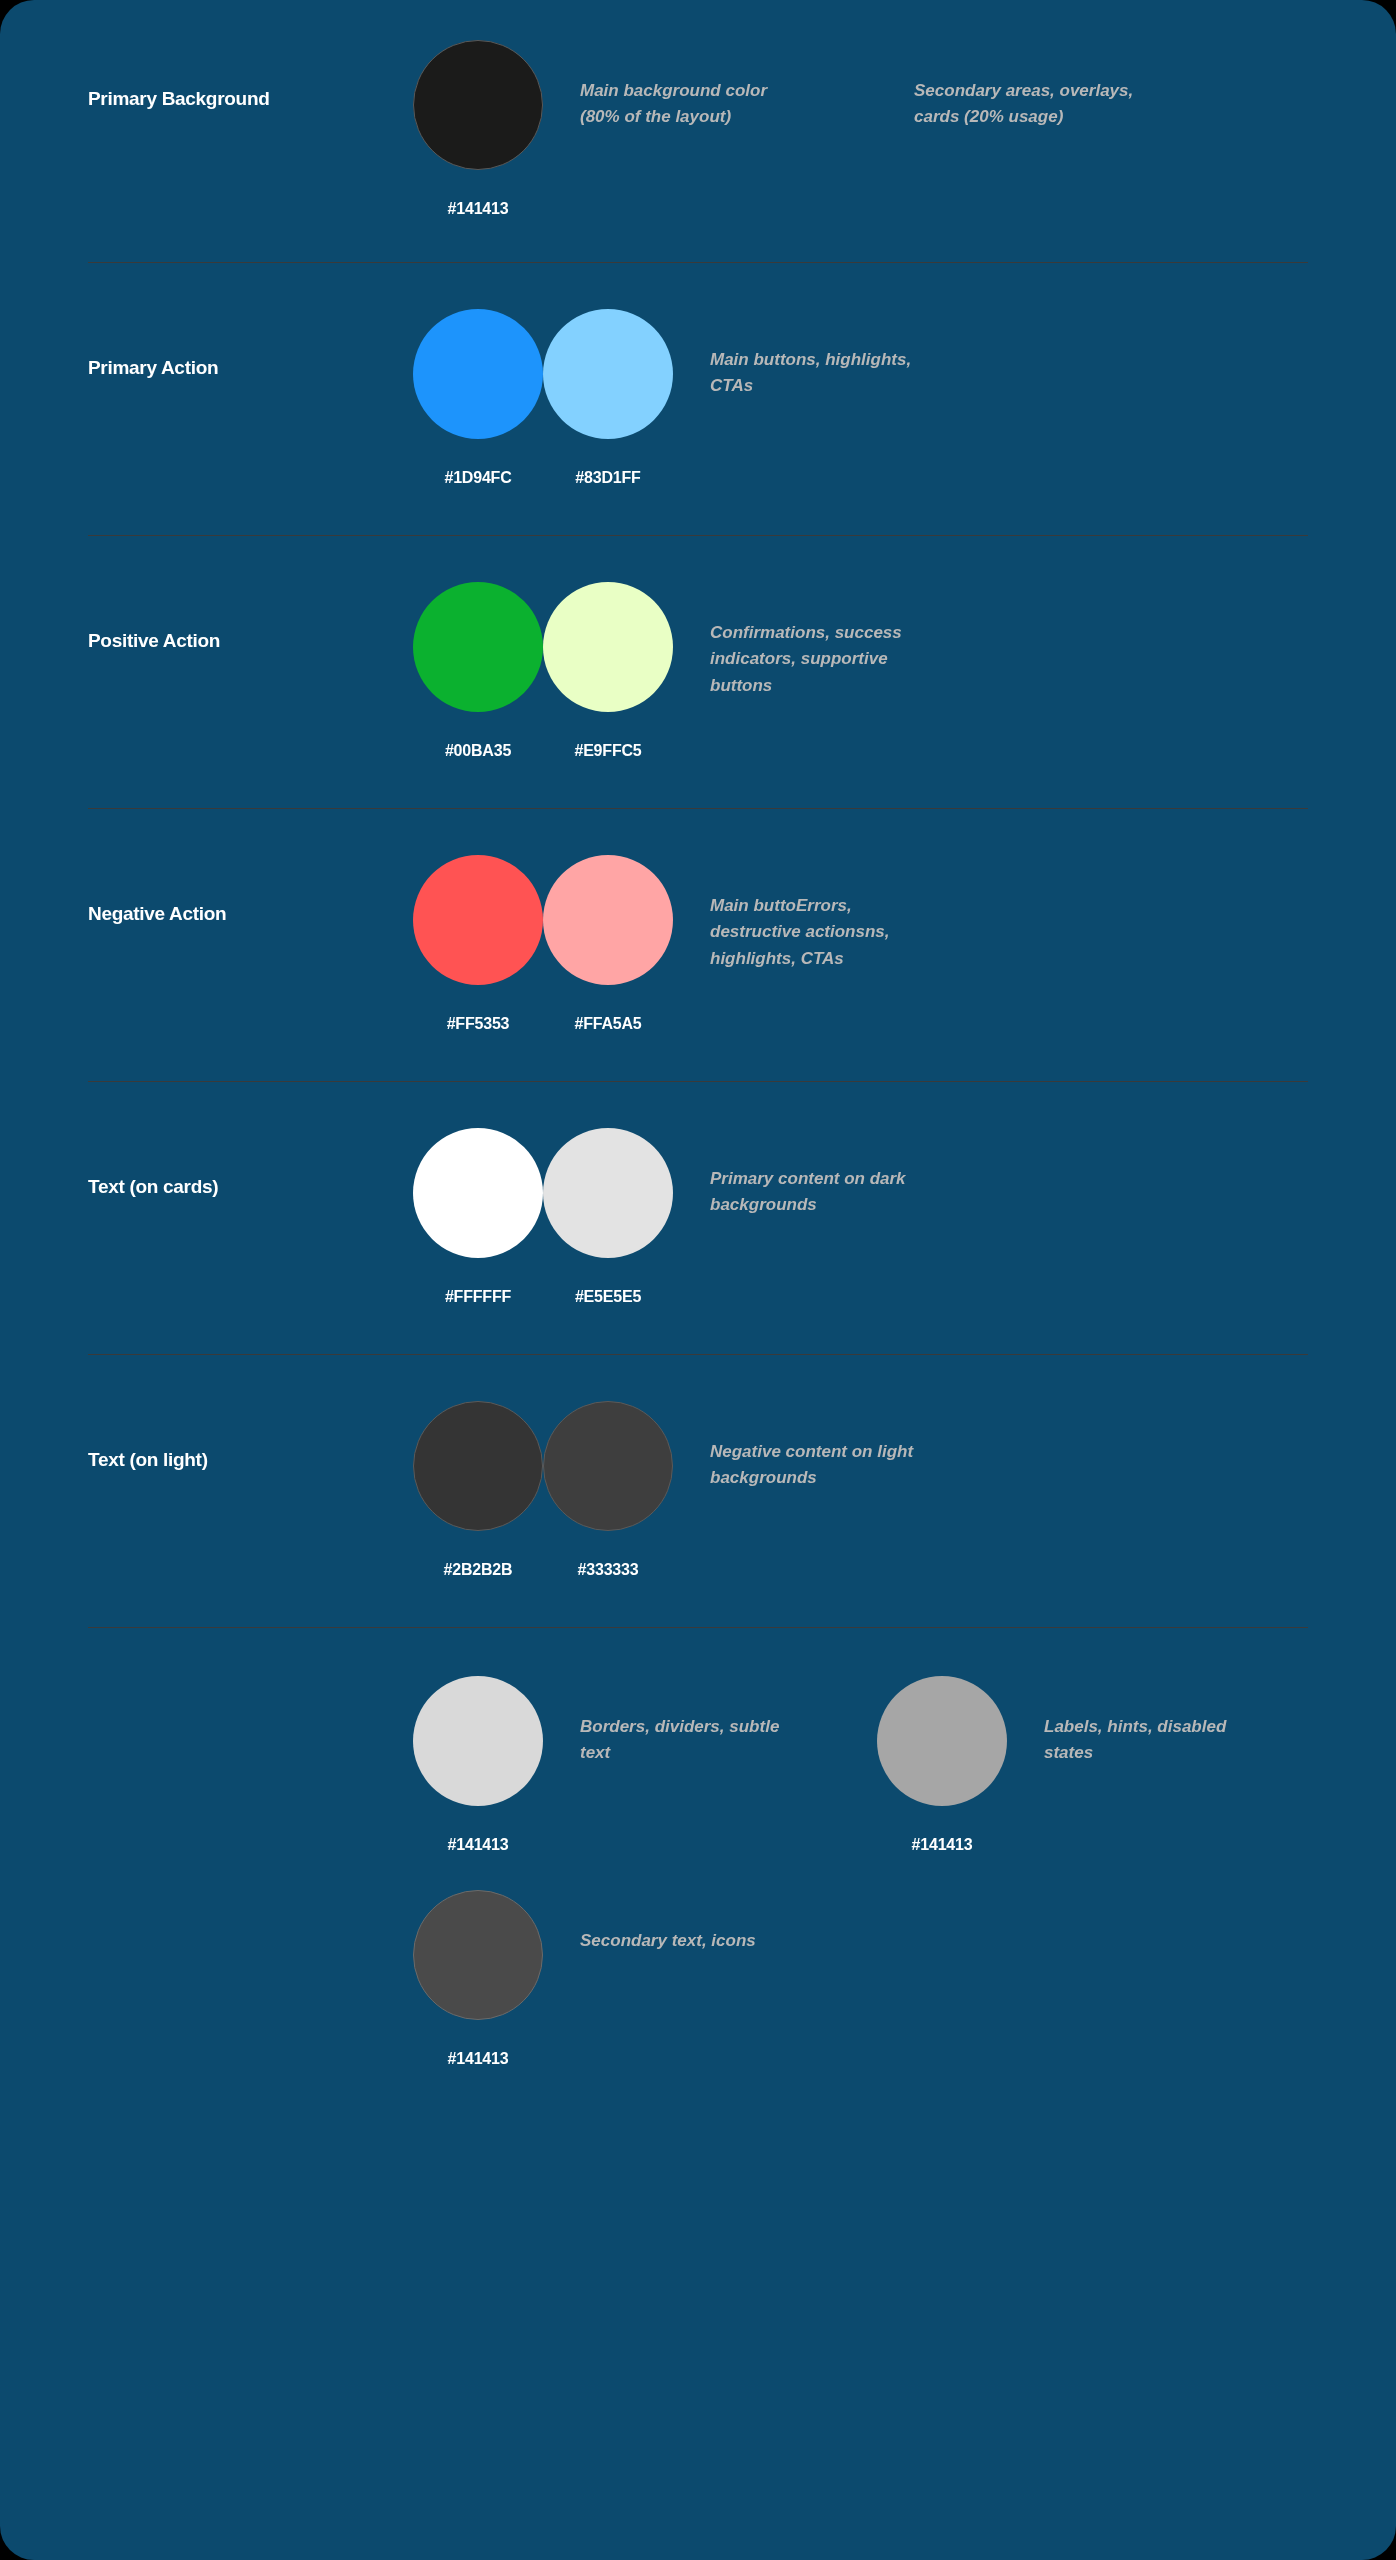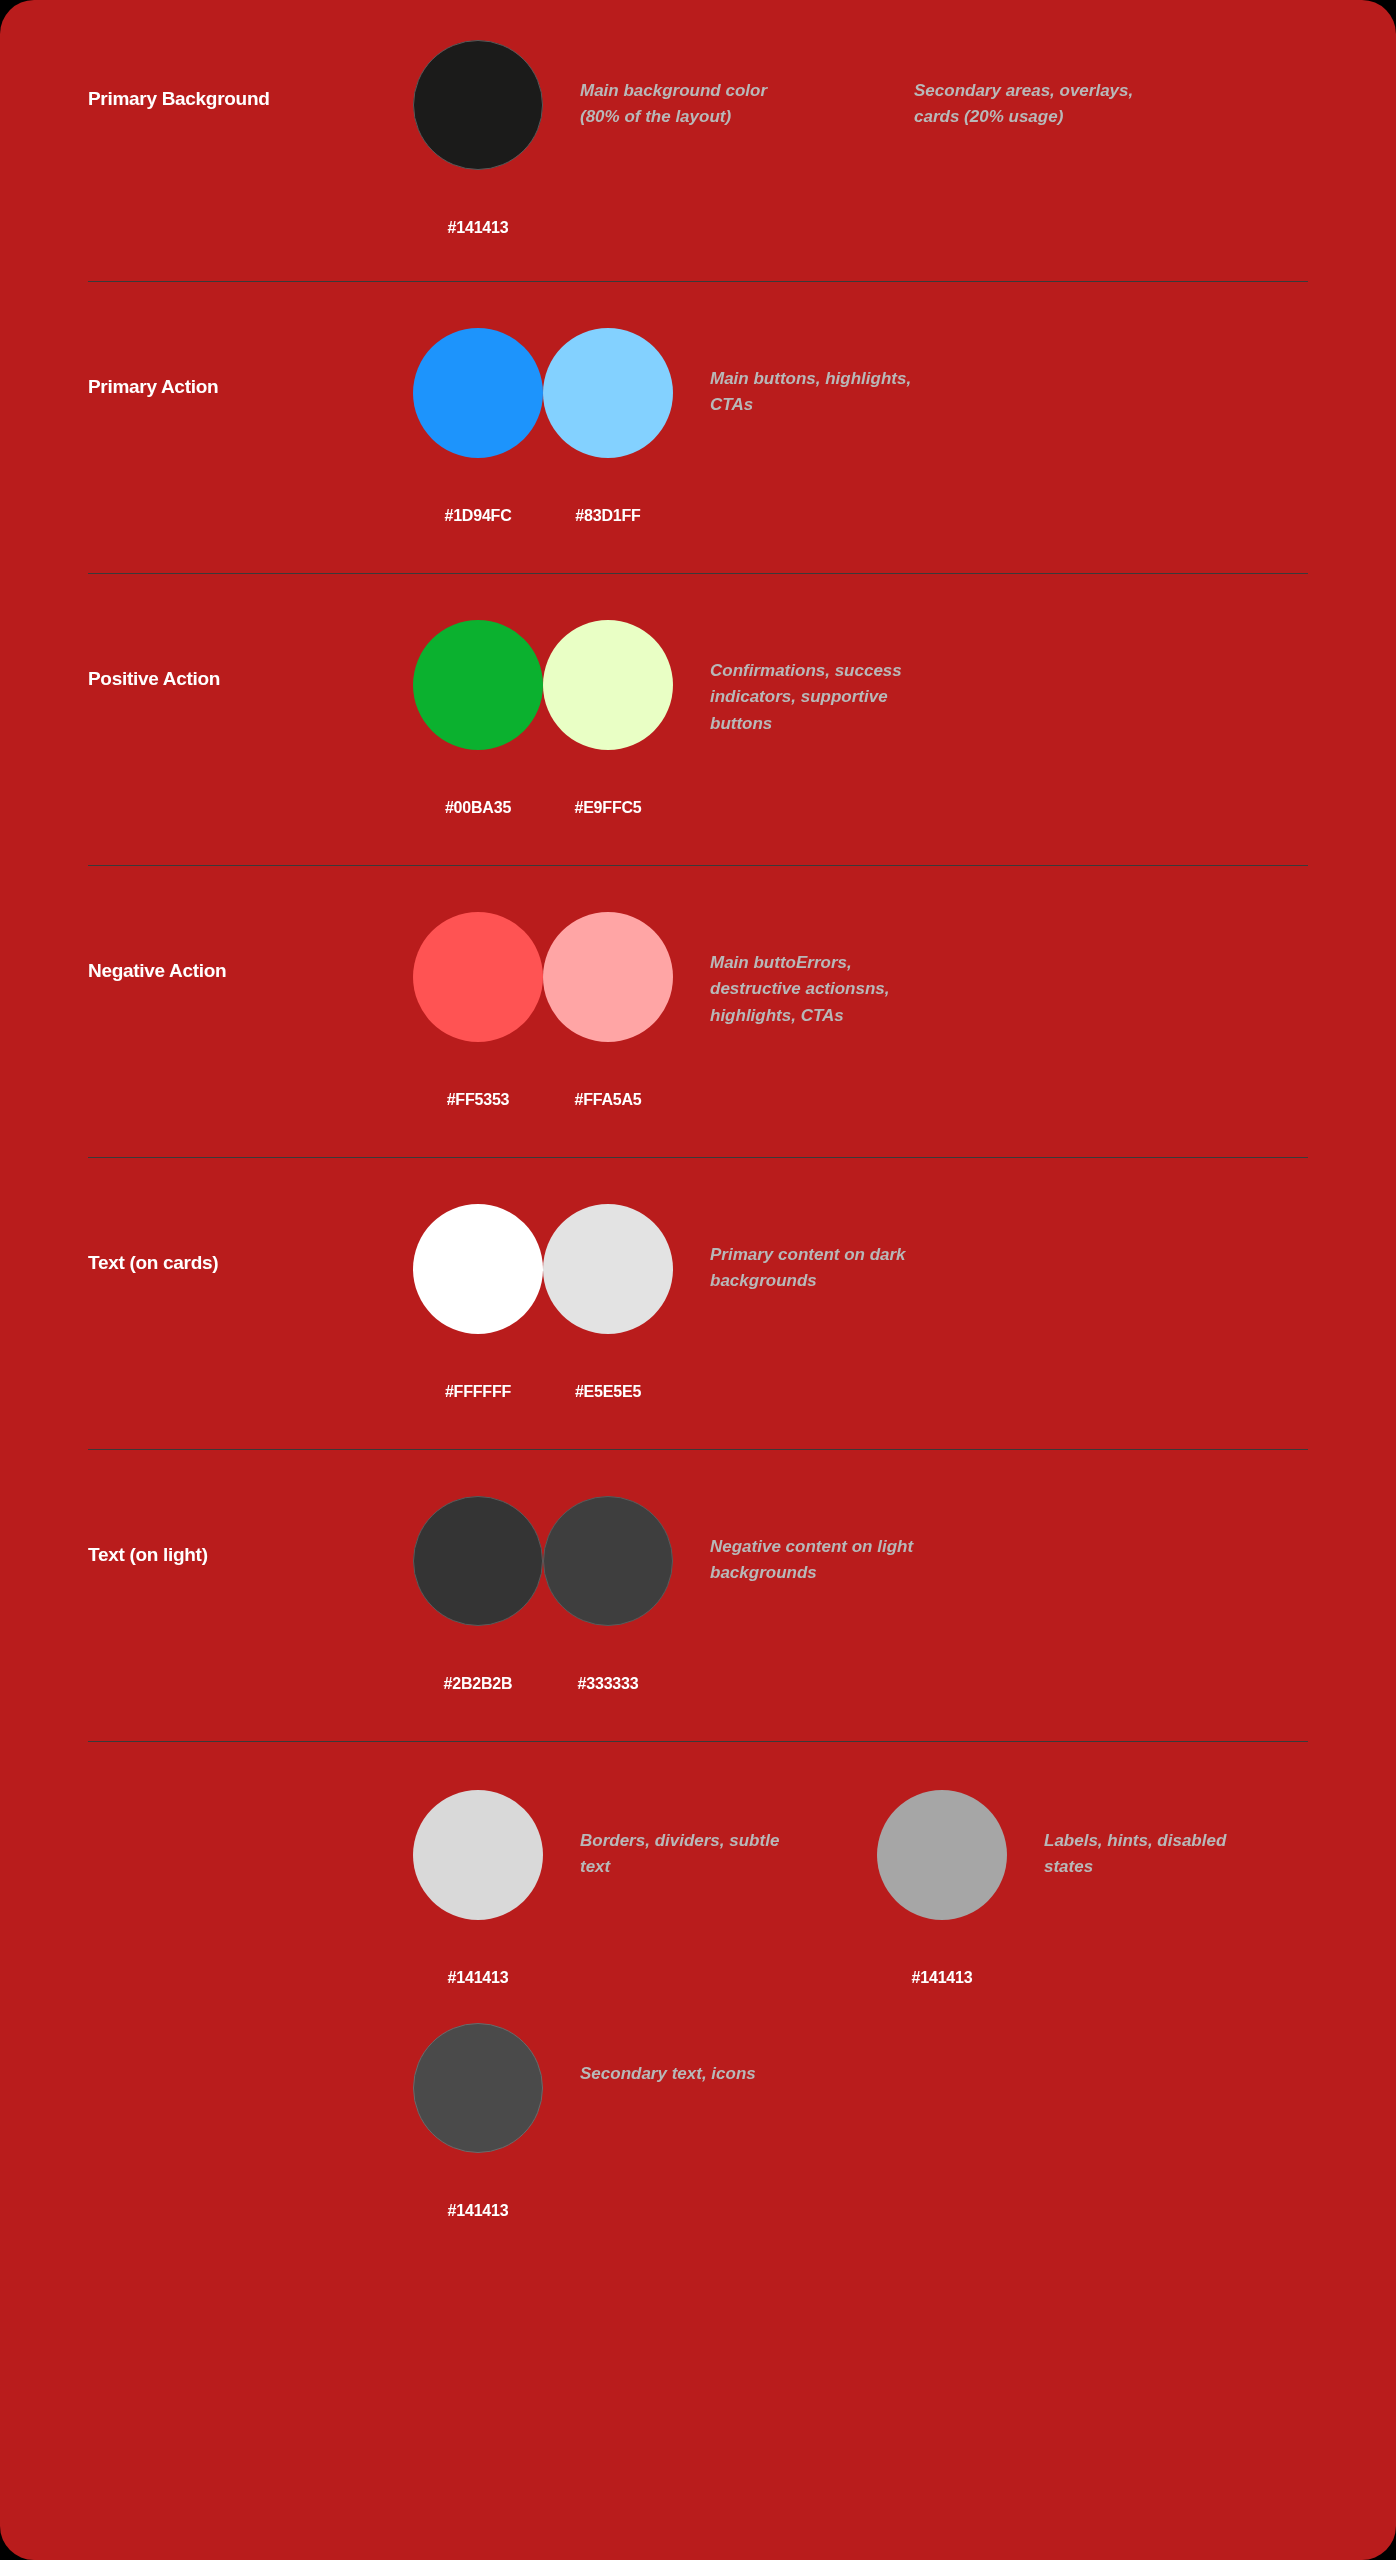--- a/index.html
+++ b/index.html
@@ -12,21 +12,21 @@
     width: 1396px;
     height: 2560px;
     font-family: "Liberation Sans", sans-serif;
     overflow: hidden;
   }
 
   #page {
     position: relative;
     width: 1396px;
     height: 2560px;
-    background: #b91c1c;
+    background: #0c4a6e;
     border-radius: 34px;
     overflow: hidden;
     box-sizing: border-box;
   }
 
   
   .palette-row {
     position: relative;
     width: 100%;
     box-sizing: border-box;
@@ -59,21 +59,20 @@
     align-items: flex-start;
   }
 
   .swatch-col {
     width: 110px;
     flex: 0 0 110px;
     display: flex;
     flex-direction: column;
     align-items: center;
     margin-right: 20px;
-    gap: 19px;
   }
 
   .swatch-circle {
     width: 130px;
     height: 130px;
     border-radius: 50%;
     box-sizing: border-box;
     margin-left: -10px;
   }
 

